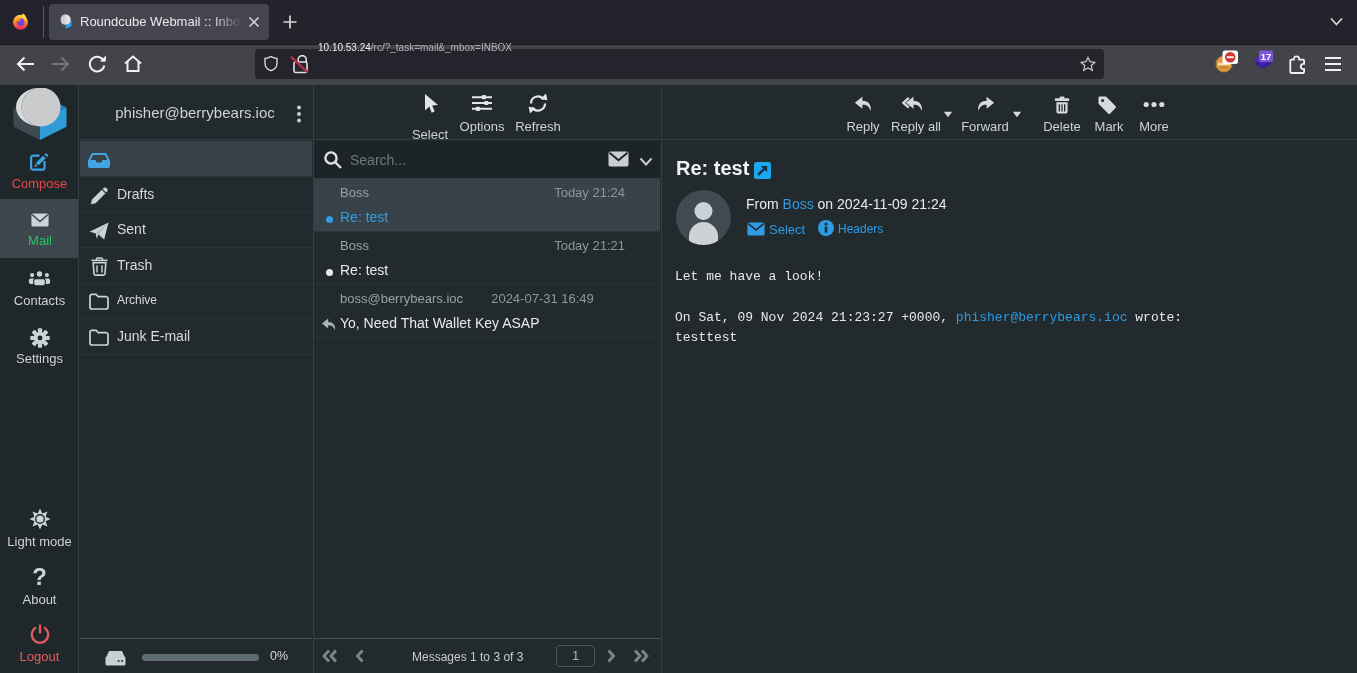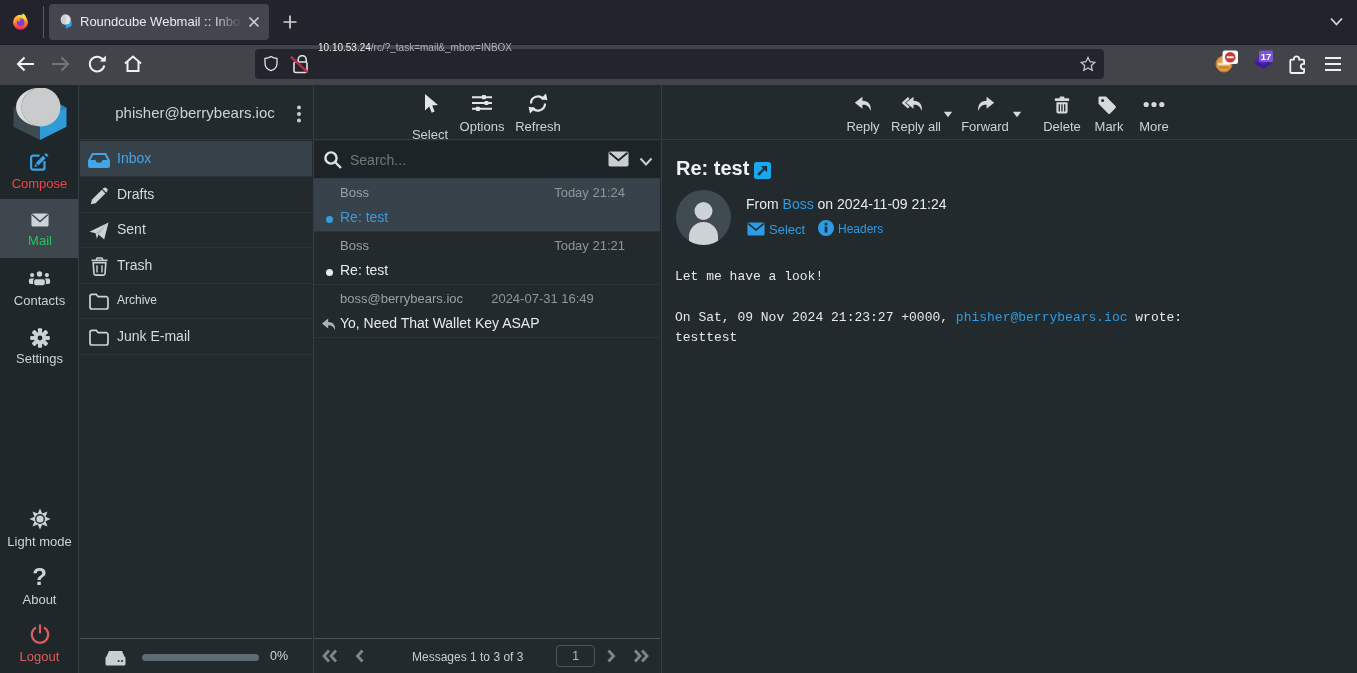--- a/index.html
+++ b/index.html
@@ -358,21 +358,20 @@
   <div class="abs" style="left:675px;top:267px;font-family:'Liberation Mono',monospace;font-size:13px;line-height:20.3px;color:#e6e8e9;white-space:pre;">Let me have a look!
 
 On Sat, 09 Nov 2024 21:23:27 +0000, <span style="color:#2d9ce4;">phisher@berrybears.ioc</span> wrote:
 testtest</div>
 
 <div class="abs" style="left: 88px; top: 150px; width: 22px; height: 19px; display: flex; align-items: center; justify-content: center;">
       <svg width="22" height="16" viewBox="0 0 22 16">
         <path d="M4 1 H18 L22 8.5 V14 a2 2 0 0 1 -2 2 H2 A2 2 0 0 1 0 14 V8.5 Z M5.2 3 L2.6 8 H7.5 l1.2 2.5 h4.6 L14.5 8 h4.9 L16.8 3 Z" fill="#44a5e5" fill-rule="evenodd"></path>
       </svg>
     </div>
-    <div class="abs" style="left: 117px; top: 141px; width: 190px; height: 36px; line-height: 35px; font-size: 14px; color: rgb(68, 165, 229);">Inbox</div>
     <div class="abs" style="left: 80px; top: 176px; width: 232px; height: 1px; background: rgb(43, 52, 56);"></div>
     <div class="abs" style="left: 88px; top: 185.5px; width: 22px; height: 19px; display: flex; align-items: center; justify-content: center;">
       <svg width="19" height="19" viewBox="0 0 19 19">
         <path d="M0.8 18.2 L2 13.6 L13.4 2.2 a2.3 2.3 0 0 1 3.2 0 l.4 .4 a2.3 2.3 0 0 1 0 3.2 L5.6 17.2 Z" fill="#ccd3d6"></path>
         <path d="M12.2 3.4 L15.8 7" stroke="#222a2e" stroke-width="1.1"></path>
       </svg>
     </div>
     <div class="abs" style="left: 117px; top: 176.5px; width: 190px; height: 36px; line-height: 35px; font-size: 14px; color: rgb(213, 218, 220);">Drafts</div>
     <div class="abs" style="left: 80px; top: 211.5px; width: 232px; height: 1px; background: rgb(43, 52, 56);"></div>
     <div class="abs" style="left: 88px; top: 221px; width: 22px; height: 19px; display: flex; align-items: center; justify-content: center;">

